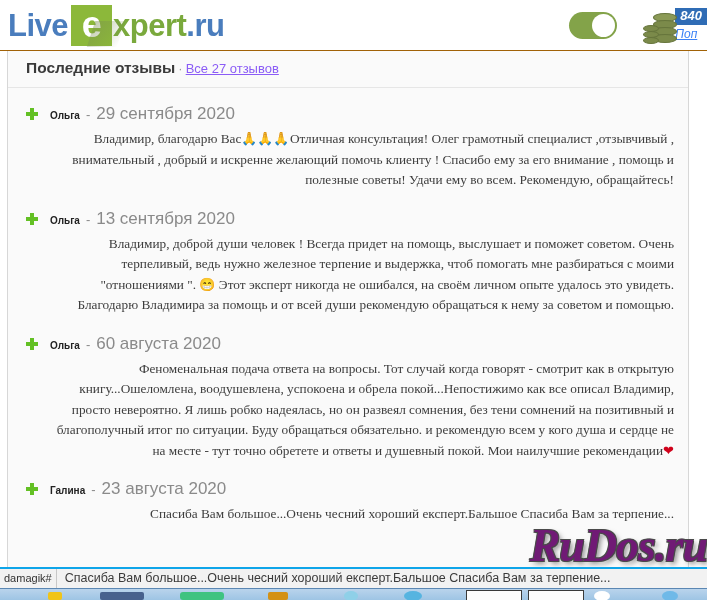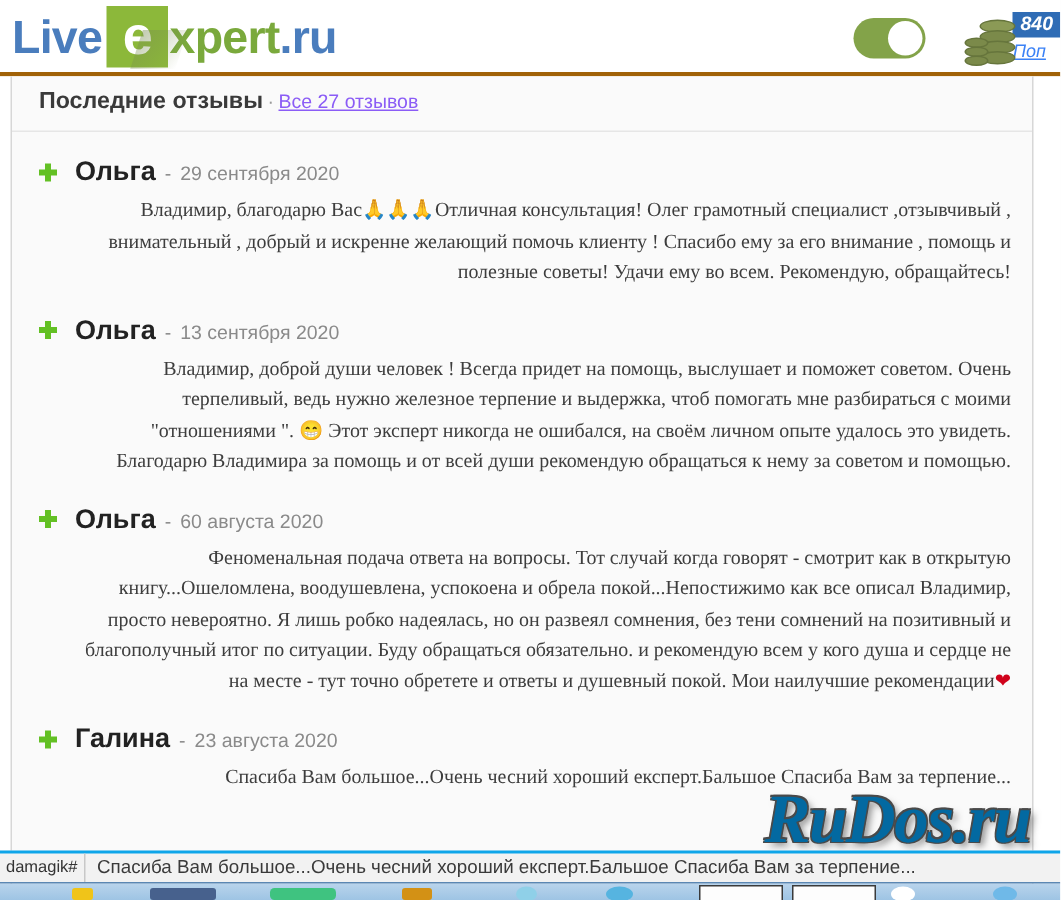--- a/index.html
+++ b/index.html
@@ -14,21 +14,21 @@
     width: 707px; height: 600px;
     overflow: hidden;
     background: #ffffff;
   }
 
   
   .site-header {
     position: relative;
     height: 51px;
     background: #ffffff;
-    border-bottom: 3px solid #a16207;
+    border-bottom: 1px solid #a16207;
     display: flex;
     align-items: center;
     overflow: hidden;
   }
   .logo {
     display: flex;
     align-items: center;
     margin-left: 8px;
     font-weight: bold;
     font-size: 31px;
@@ -234,50 +234,50 @@
   }
   .plus-icon::before,
   .plus-icon::after {
     content: "";
     position: absolute;
     background: #63c024;
   }
   .plus-icon::before { left: 4px; top: 0;   width: 4px;  height: 12px; }
   .plus-icon::after  { left: 0;   top: 4px; width: 12px; height: 4px;  }
   .author {
-    font-size: 18px;
+    font-size: 10px;
     font-weight: bold;
     color: #222222;
   }
   .dash { color: #888; font-size: 13px; }
   .date {
-    font-size: 13px;
+    font-size: 17px;
     color: #8a8a8a;
   }
   .review-text {
     font-size: 13.3px;
     line-height: 20.5px;
     color: #3d3d3d;
     padding-left: 18px;
     text-align: right;
     font-family: Liberation Serif, serif;
   }
   .emoji { font-size: 13px; }
   .heart { color: #d0021b; font-size: 13px; }
 
   
   .watermark {
     position: absolute;
-    right: 20px;
+    right: 0;
     bottom: 28px;
     font-family: "Liberation Serif", serif;
     font-size: 46px;
     font-weight: bold;
     font-style: italic;
-    color: #0369a1;
+    color: #701a75;
     letter-spacing: -1px;
     text-shadow:
       -1px -1px 0 #4a4a4a, 1px -1px 0 #4a4a4a,
       -1px  1px 0 #4a4a4a, 1px  1px 0 #4a4a4a,
        3px  3px 5px rgba(60,60,60,.55);
     pointer-events: none;
     user-select: none;
     white-space: nowrap;
     z-index: 40;
   }

